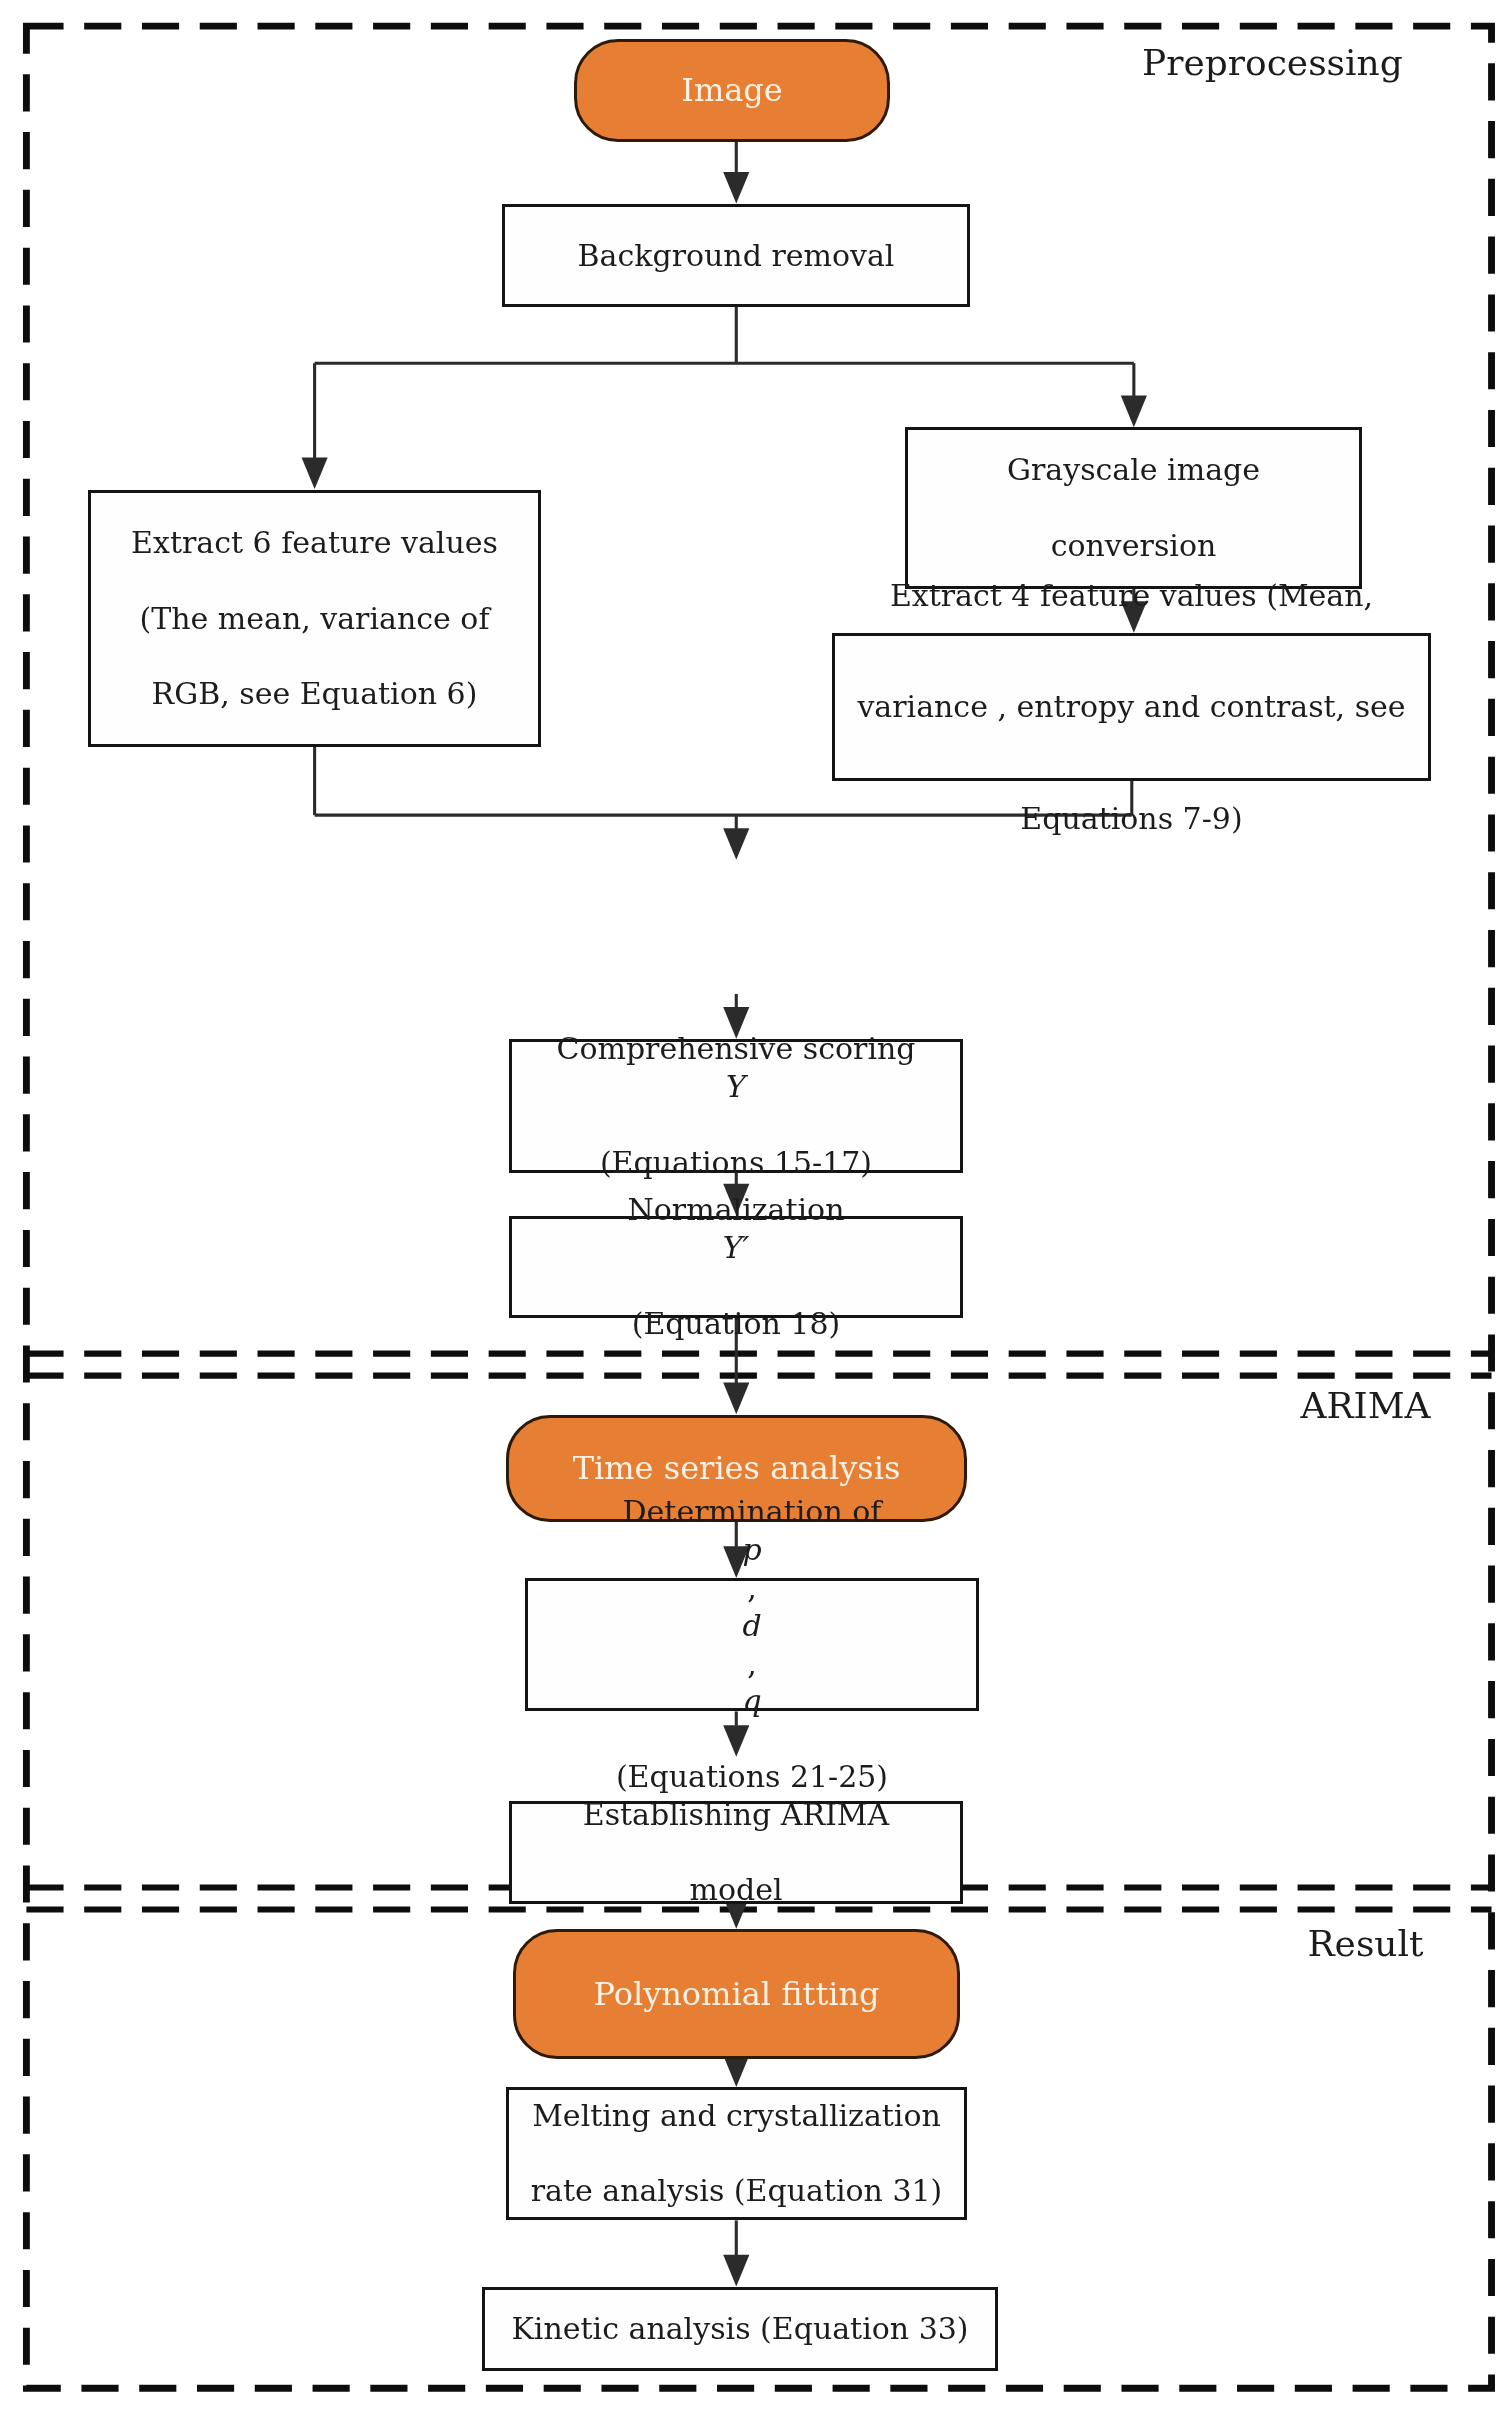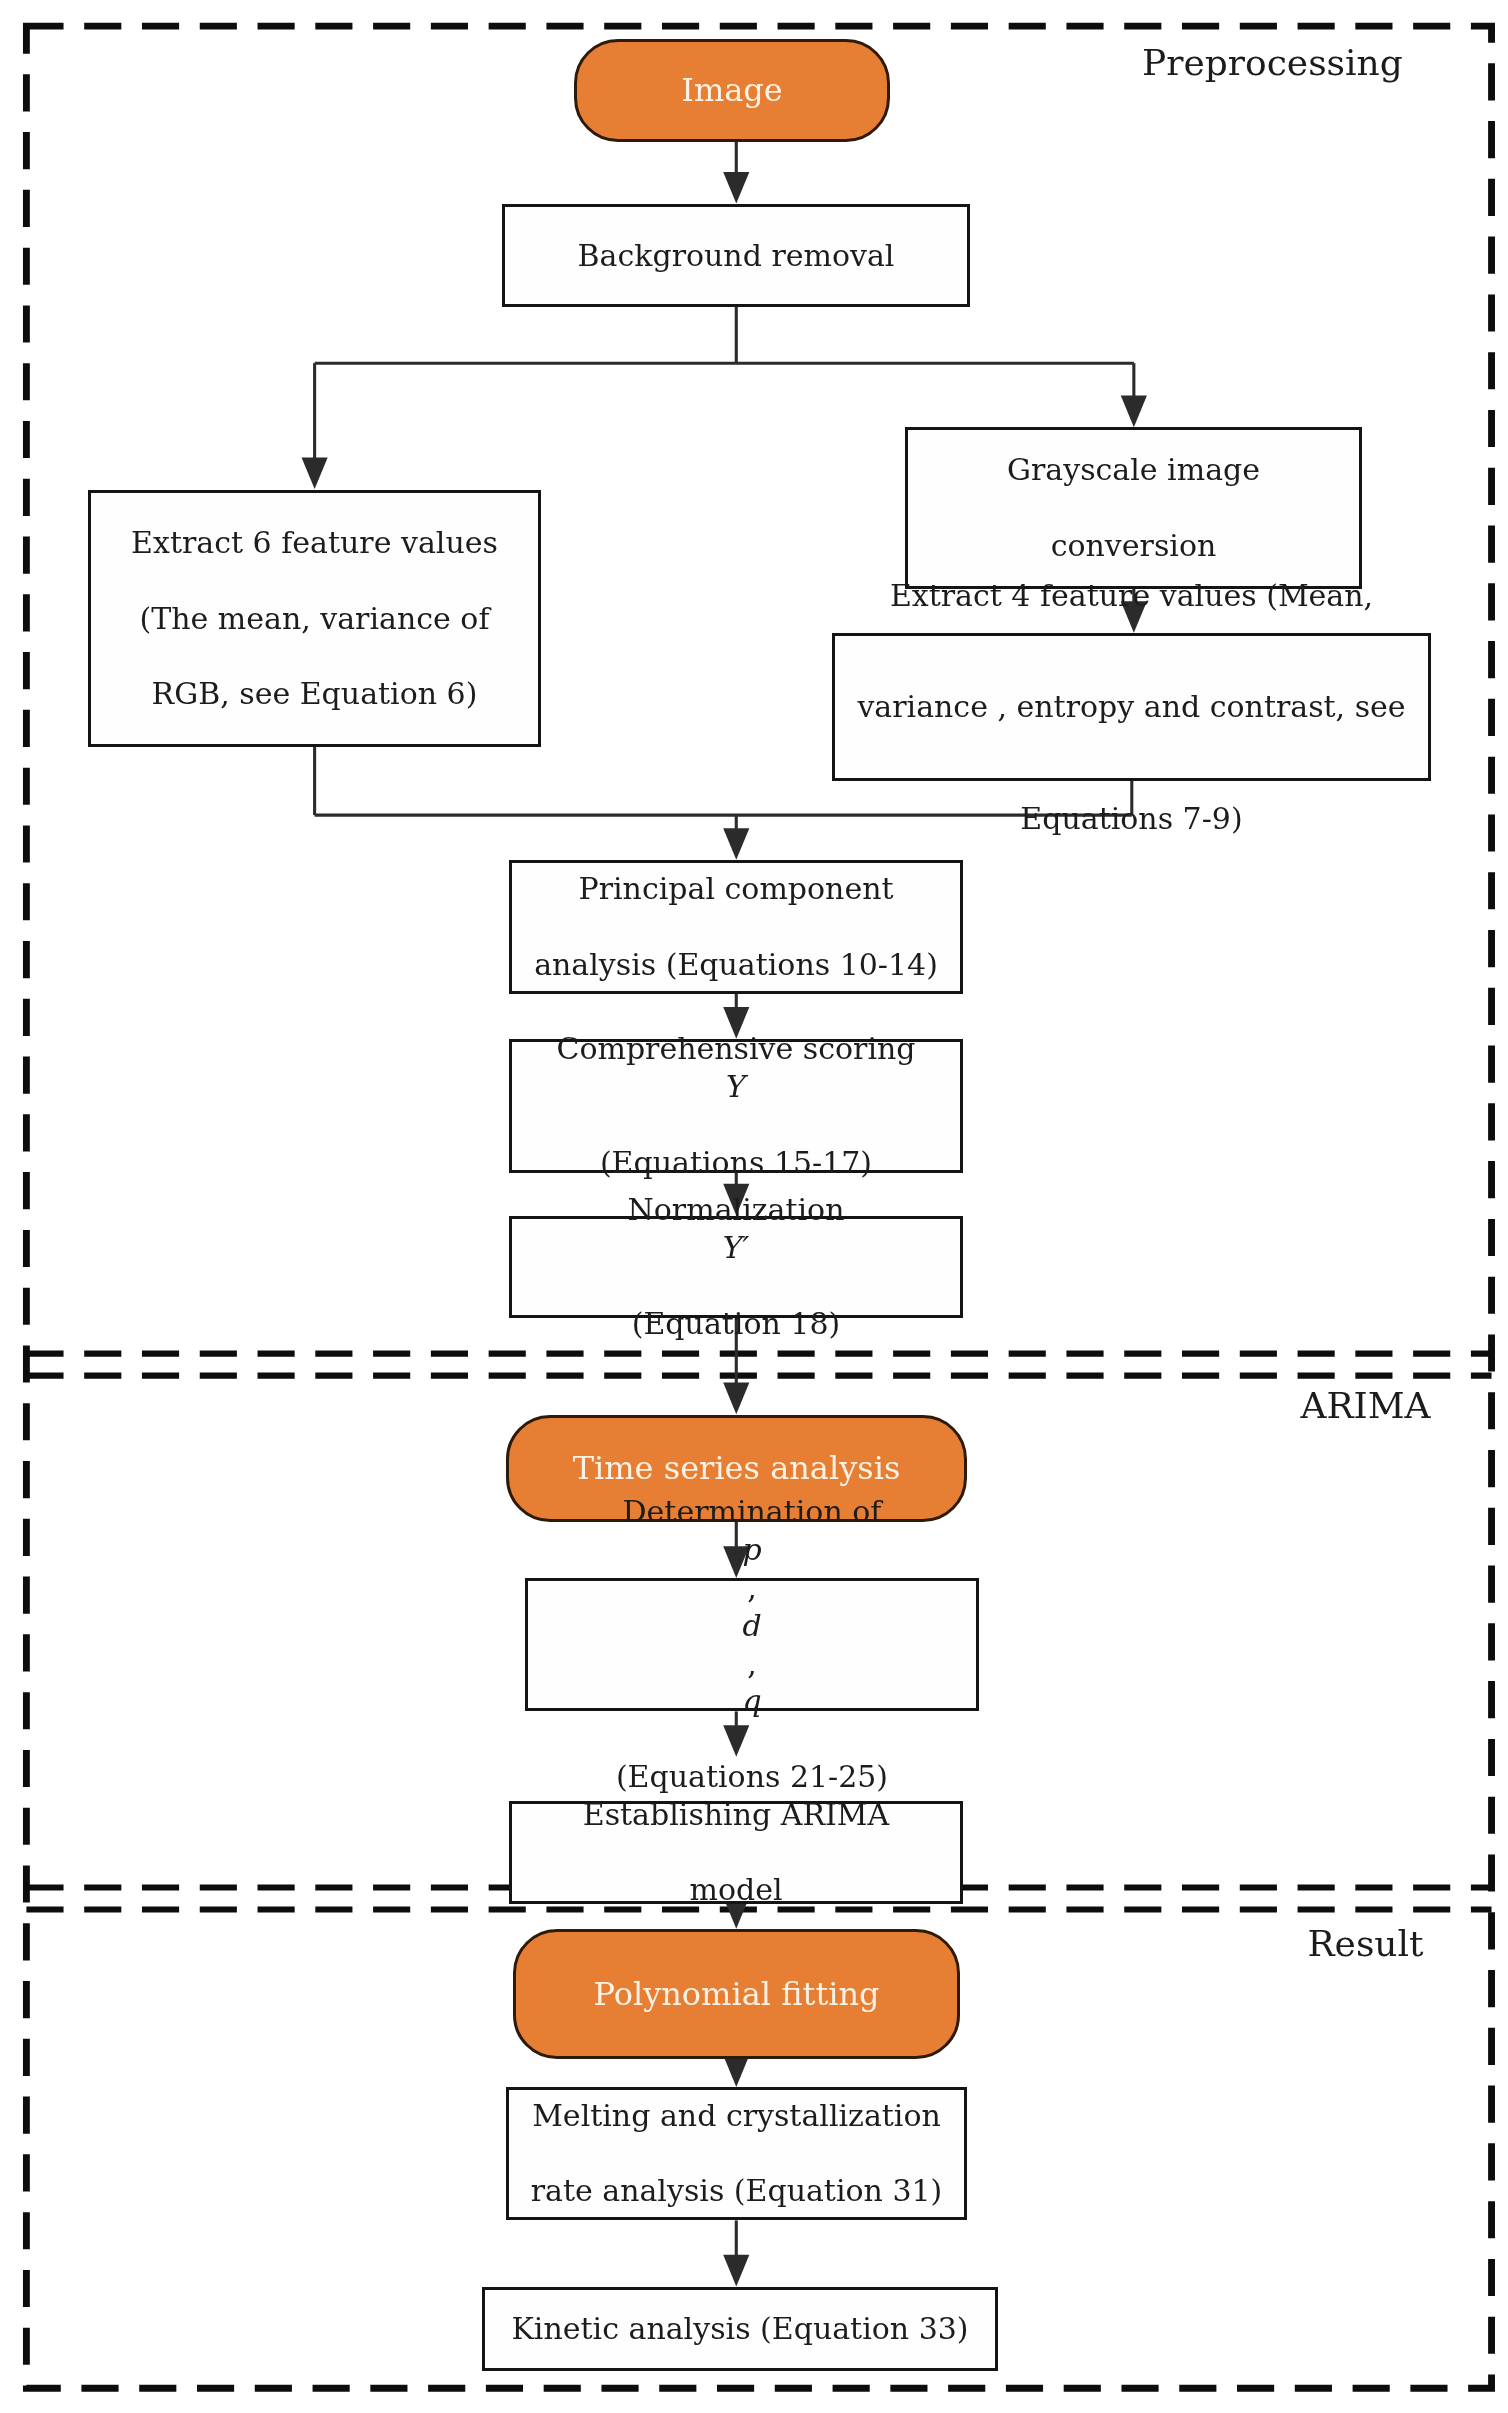--- a/index.html
+++ b/index.html
@@ -204,25 +204,20 @@
     </div>
 
   <div class="node n-extract4">
       <span>Extract 4 feature values (Mean,</span>
       <br>
       <span>variance , entropy and contrast, see</span>
       <br>
       <span>Equations 7-9)</span>
     </div>
 
-  <div class="node n-pca">
-      <span>Principal component</span>
-      <br>
-      <span>analysis (Equations 10-14)</span>
-    </div>
 
   <div class="node n-comp">
       <span>Comprehensive scoring </span>
       <i>Y</i>
       <br>
       <span>(Equations 15-17)</span>
     </div>
 
   <div class="node n-norm">
       <span>Normalization </span>

